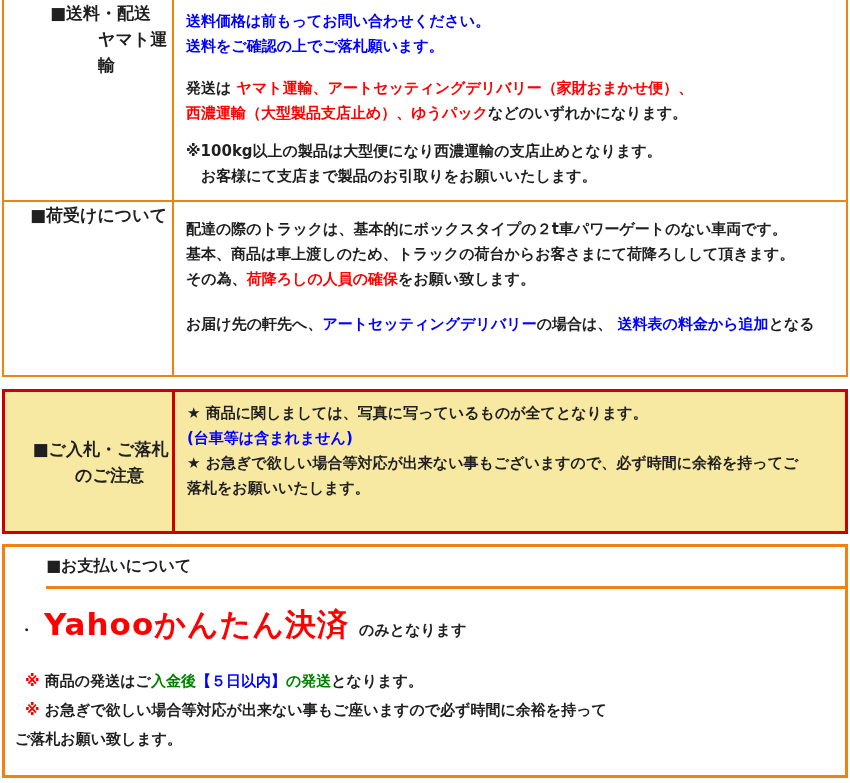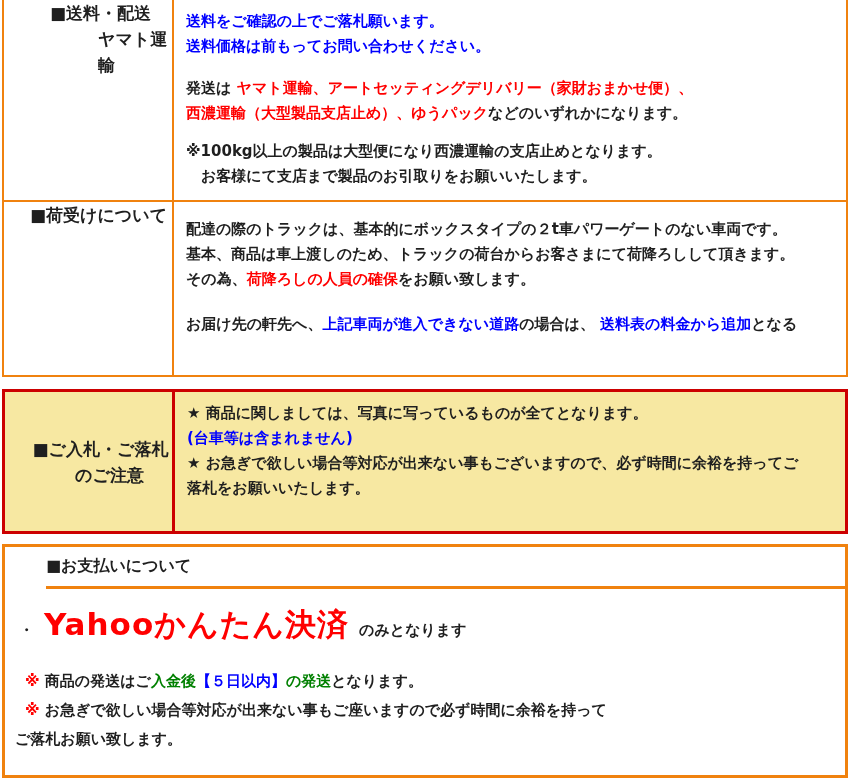--- a/index.html
+++ b/index.html
@@ -67,38 +67,38 @@
 <div class="page">
 
   <section class="tbl1">
 
     <div class="row row-shipping">
       <div class="lcell">
         <span class="lbl1">■送料・配送</span>
         <span class="lbl2">ヤマト運輸</span>
       </div>
       <div class="rcell">
+        <p class="blue">送料価格は前もってお問い合わせください。</p>
         <p class="blue">送料をご確認の上でご落札願います。</p>
-        <p class="blue">送料価格は前もってお問い合わせください。</p>
         <p class="gap17"><span>発送は </span><span class="red">ヤマト運輸、アートセッティングデリバリー（家財おまかせ便）、</span></p>
         <p><span class="red">西濃運輸（大型製品支店止め）、ゆうパック</span><span>などのいずれかになります。</span></p>
         <p class="gap13">※100kg以上の製品は大型便になり西濃運輸の支店止めとなります。</p>
         <p>　お客様にて支店まで製品のお引取りをお願いいたします。</p>
       </div>
     </div>
 
     <div class="row row-receiving">
       <div class="lcell">
         <span>■荷受けについて</span>
       </div>
       <div class="rcell">
         <p>配達の際のトラックは、基本的にボックスタイプの２t車パワーゲートのない車両です。</p>
         <p>基本、商品は車上渡しのため、トラックの荷台からお客さまにて荷降ろしして頂きます。</p>
         <p><span>その為、</span><span class="red">荷降ろしの人員の確保</span><span>をお願い致します。</span></p>
-        <p class="gap20"><span>お届け先の軒先へ、</span><span class="blue">上記車両が進入できない道路</span><span>の場合は、 </span><span class="blue">送料表の料金から追加</span><span>となる</span></p>
+        <p class="gap20"><span>お届け先の軒先へ、</span><span class="blue">アートセッティングデリバリー</span><span>の場合は、 </span><span class="blue">送料表の料金から追加</span><span>となる</span></p>
       </div>
     </div>
 
   </section>
 
   <section class="notice">
     <div class="lcell">
       <span class="lbl1">■ご入札・ご落札</span>
       <span class="lbl2">のご注意</span>
     </div>

